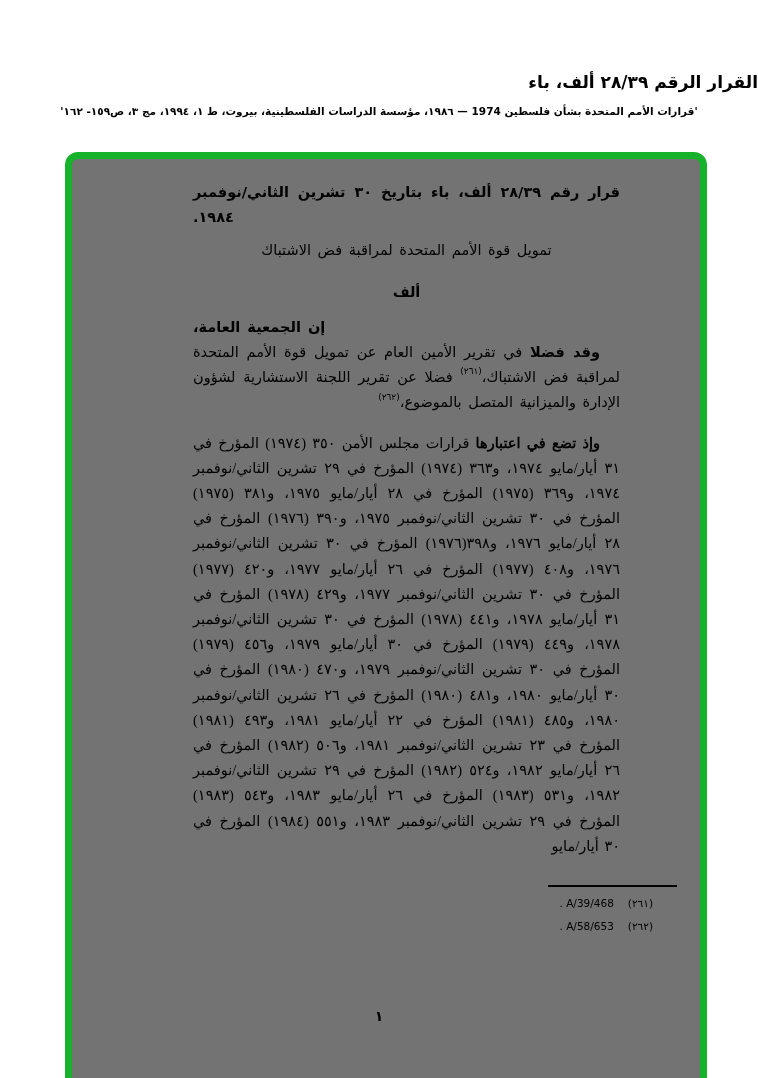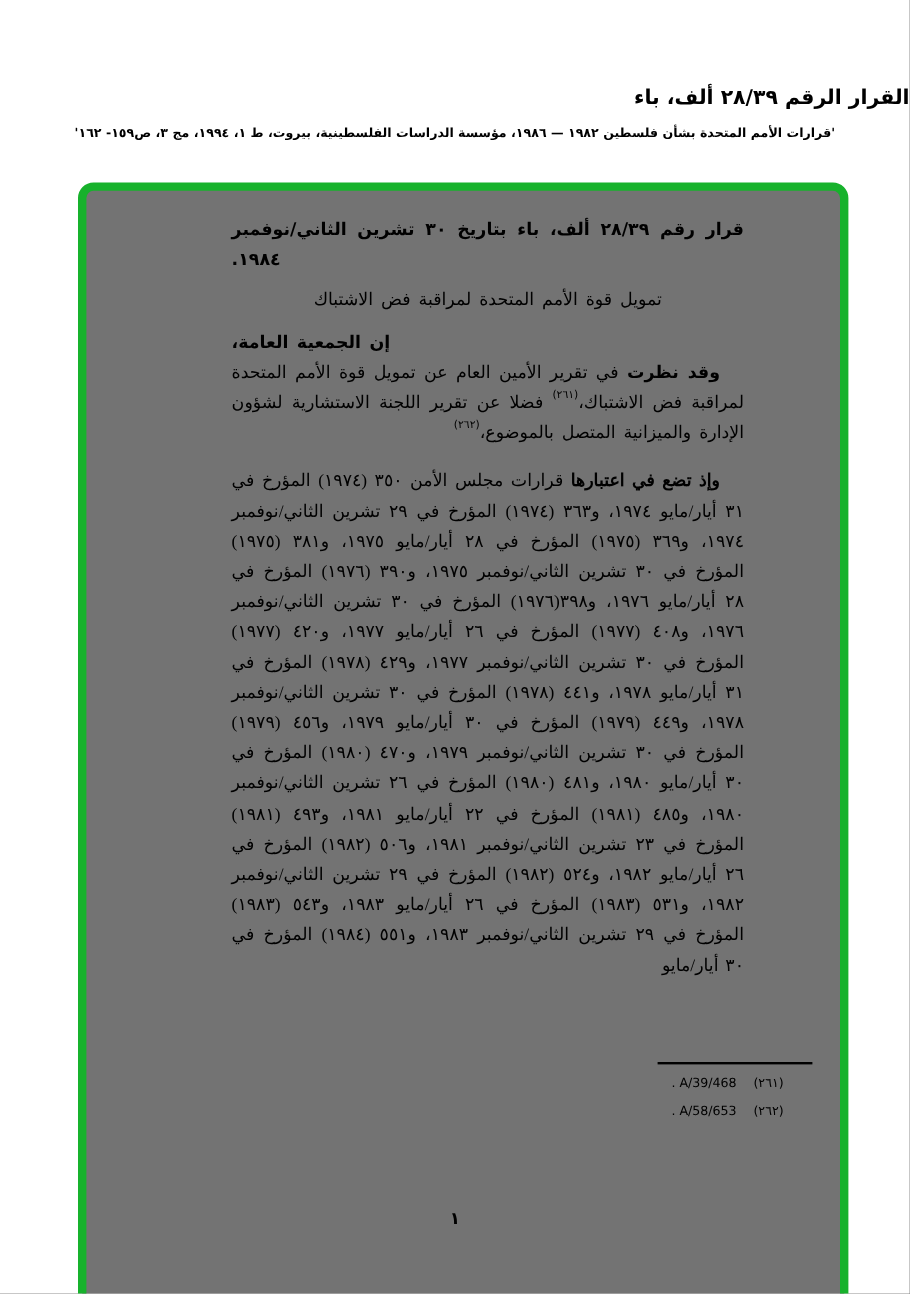--- a/index.html
+++ b/index.html
@@ -61,28 +61,29 @@
     font-size:14px;font-weight:bold;
   }
 </style>
 </head>
 <body>
 
 <div>
 
   <div class="header-title">القرار الرقم ٢٨/٣٩ ألف، باء</div>
 
-  <div class="header-source">'قرارات الأمم المتحدة بشأن فلسطين ١٩٨٢ — ١٩٨٦، مؤسسة الدراسات الفلسطينية، بيروت، ط ١، ١٩٩٤، مج ٣، ص١٥٩- ١٦٢'</div>
+  <div class="header-source">'قرارات الأمم المتحدة بشأن فلسطين 1974 — ١٩٨٦، مؤسسة الدراسات الفلسطينية، بيروت، ط ١، ١٩٩٤، مج ٣، ص١٥٩- ١٦٢'</div>
 
   <div class="green-box">
     <div class="box-inner">
       <p class="res-heading">قرار رقم ٢٨/٣٩ ألف، باء بتاريخ ٣٠ تشرين الثاني/نوفمبر ١٩٨٤.</p>
       <p class="res-subject">تمويل قوة الأمم المتحدة لمراقبة فض الاشتباك</p>
+      <p class="res-section">ألف</p>
       <p class="res-opening">إن الجمعية العامة،</p>
-      <p class="res-para"><span class="lead">وقد نظرت</span><span> في تقرير الأمين العام عن تمويل قوة الأمم المتحدة لمراقبة فض الاشتباك،</span><sup class="fn-ref">(٢٦١)</sup><span> فضلا عن تقرير اللجنة الاستشارية لشؤون الإدارة والميزانية المتصل بالموضوع،</span><sup class="fn-ref">(٢٦٢)</sup></p>
+      <p class="res-para"><span class="lead">وقد فضلا</span><span> في تقرير الأمين العام عن تمويل قوة الأمم المتحدة لمراقبة فض الاشتباك،</span><sup class="fn-ref">(٢٦١)</sup><span> فضلا عن تقرير اللجنة الاستشارية لشؤون الإدارة والميزانية المتصل بالموضوع،</span><sup class="fn-ref">(٢٦٢)</sup></p>
       <p class="res-para spaced"><span class="lead">وإذ تضع في اعتبارها</span><span> قرارات مجلس الأمن ٣٥٠ (١٩٧٤) المؤرخ في ٣١ أيار/مايو ١٩٧٤، و٣٦٣ (١٩٧٤) المؤرخ في ٢٩ تشرين الثاني/نوفمبر ١٩٧٤، و٣٦٩ (١٩٧٥) المؤرخ في ٢٨ أيار/مايو ١٩٧٥، و٣٨١ (١٩٧٥) المؤرخ في ٣٠ تشرين الثاني/نوفمبر ١٩٧٥، و٣٩٠ (١٩٧٦) المؤرخ في ٢٨ أيار/مايو ١٩٧٦، و٣٩٨(١٩٧٦) المؤرخ في ٣٠ تشرين الثاني/نوفمبر ١٩٧٦، و٤٠٨ (١٩٧٧) المؤرخ في ٢٦ أيار/مايو ١٩٧٧، و٤٢٠ (١٩٧٧) المؤرخ في ٣٠ تشرين الثاني/نوفمبر ١٩٧٧، و٤٢٩ (١٩٧٨) المؤرخ في ٣١ أيار/مايو ١٩٧٨، و٤٤١ (١٩٧٨) المؤرخ في ٣٠ تشرين الثاني/نوفمبر ١٩٧٨، و٤٤٩ (١٩٧٩) المؤرخ في ٣٠ أيار/مايو ١٩٧٩، و٤٥٦ (١٩٧٩) المؤرخ في ٣٠ تشرين الثاني/نوفمبر ١٩٧٩، و٤٧٠ (١٩٨٠) المؤرخ في ٣٠ أيار/مايو ١٩٨٠، و٤٨١ (١٩٨٠) المؤرخ في ٢٦ تشرين الثاني/نوفمبر ١٩٨٠، و٤٨٥ (١٩٨١) المؤرخ في ٢٢ أيار/مايو ١٩٨١، و٤٩٣ (١٩٨١) المؤرخ في ٢٣ تشرين الثاني/نوفمبر ١٩٨١، و٥٠٦ (١٩٨٢) المؤرخ في ٢٦ أيار/مايو ١٩٨٢، و٥٢٤ (١٩٨٢) المؤرخ في ٢٩ تشرين الثاني/نوفمبر ١٩٨٢، و٥٣١ (١٩٨٣) المؤرخ في ٢٦ أيار/مايو ١٩٨٣، و٥٤٣ (١٩٨٣) المؤرخ في ٢٩ تشرين الثاني/نوفمبر ١٩٨٣، و٥٥١ (١٩٨٤) المؤرخ في ٣٠ أيار/مايو</span></p>
     </div>
 
     <div class="footnote-area">
       <div class="fn-sep"></div>
       <div class="fn-line">
         <span class="fn-num">(٢٦١)</span>
         <span class="fn-doc">A/39/468 .</span>
       </div>
       <div class="fn-line">

